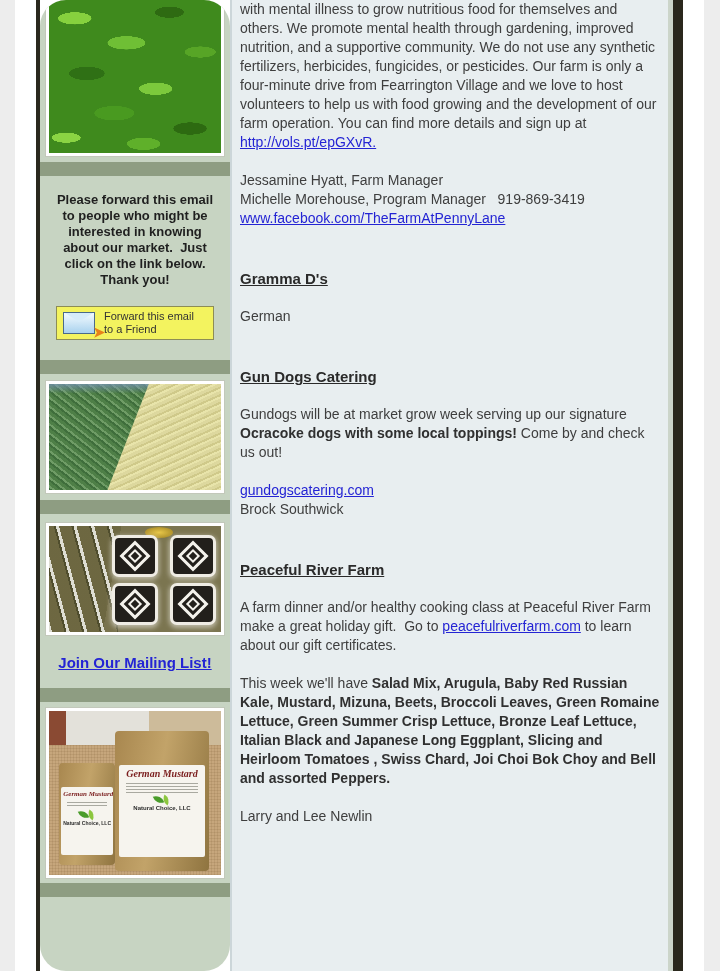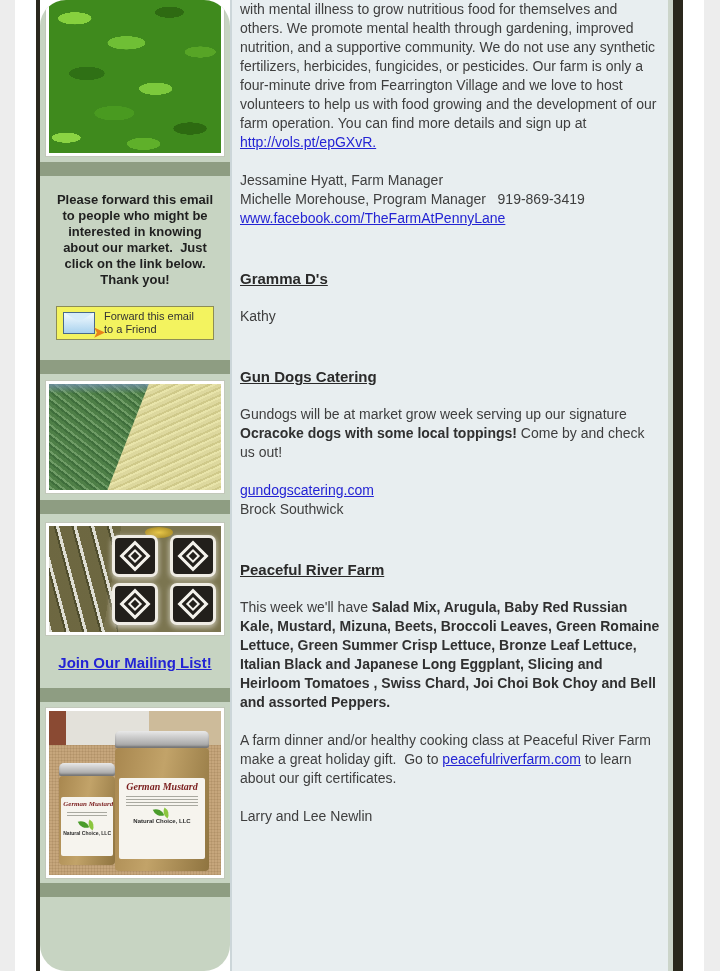--- a/index.html
+++ b/index.html
@@ -77,21 +77,21 @@
   .mailing-text { font-size:14px; line-height:17px; color:#202020; white-space:pre-wrap; }
   .inline-link { color:#2424d4; text-decoration:underline; cursor:pointer; }
 
   .frame-mustard { margin:5px 5px 4px; }
   .photo-mustard { height:164px; background-color:#c6a67c;
     background-image:
       repeating-linear-gradient(0deg, rgba(90,60,20,0.10) 0 1px, transparent 1px 3px),
       repeating-linear-gradient(90deg, rgba(90,60,20,0.10) 0 1px, transparent 1px 3px); }
   .mustard-backdrop { position:absolute; top:0; left:0; right:0; height:34px;
     background:linear-gradient(90deg, #8a4a33 0 10%, #e3e1da 10% 58%, #cdbb9a 58%); }
-  .jar { position:absolute; display:flex; flex-direction:column; }
+  .jar { position:absolute; display:flex; }
   .jar-small { left:10px; top:52px; width:56px; height:102px; }
   .jar-big { right:12px; top:20px; width:94px; height:140px; }
   .lid { height:13px; background:linear-gradient(#e8e8e8,#9a9a9a); border-radius:5px 5px 2px 2px;
     box-shadow:inset 0 -2px 2px rgba(0,0,0,0.25); flex:none; }
   .jar-big .lid { height:17px; }
   .jar-body { flex:1; background:linear-gradient(100deg,#a8874f,#c2a369 45%,#8f7440); border-radius:4px; position:relative; }
   .jar-label { position:absolute; left:4%; right:4%; top:24%; bottom:10%; background:#f6f4ee; border-radius:2px;
     padding:3px 2px 2px; text-align:center; overflow:hidden; }
   .label-title { font-family:"Liberation Serif", serif; font-style:italic; font-weight:bold; color:#7a1d1d; font-size:10px; line-height:11px; white-space:nowrap; }
   .jar-small .label-title { font-size:7px; line-height:8px; }
@@ -209,32 +209,32 @@
 
       <div class="p"><span>with mental illness to grow nutritious food for themselves and others. We promote mental health through gardening, improved nutrition, and a supportive community. We do not use any synthetic fertilizers, herbicides, fungicides, or pesticides. Our farm is only a four-minute drive from Fearrington Village and we love to host volunteers to help us with food growing and the development of our farm operation. You can find more details and sign up at </span><a class="link">http://vols.pt/epGXvR.</a></div>
 
       <div>
         <div class="contact-line">Jessamine Hyatt, Farm Manager</div>
         <div class="contact-line">Michelle Morehouse, Program Manager   919-869-3419</div>
         <div><a class="link">www.facebook.com/TheFarmAtPennyLane</a></div>
       </div>
 
       <div class="sec-heading">Gramma D's</div>
-      <div class="p">Kathy</div>
+      <div class="p">German</div>
 
       <div class="sec-heading">Gun Dogs Catering</div>
       <div class="p"><span>Gundogs will be at market grow week serving up our signature </span><b>Ocracoke dogs with some local toppings!</b><span> Come by and check us out!</span></div>
       <div>
         <div><a class="link">gundogscatering.com</a></div>
         <div>Brock Southwick</div>
       </div>
 
       <div class="sec-heading">Peaceful River Farm</div>
+      <div class="p"><span>A farm dinner and/or healthy cooking class at Peaceful River Farm make a great holiday gift.  Go to </span><a class="link">peacefulriverfarm.com</a><span> to learn about our gift certificates.</span></div>
       <div class="p"><span>This week we'll have </span><b>Salad Mix, Arugula, Baby Red Russian Kale, Mustard, Mizuna, Beets, Broccoli Leaves, Green Romaine Lettuce, Green Summer Crisp Lettuce, Bronze Leaf Lettuce, Italian Black and Japanese Long Eggplant, Slicing and Heirloom Tomatoes , Swiss Chard, Joi Choi Bok Choy and Bell and assorted Peppers.</b></div>
-      <div class="p"><span>A farm dinner and/or healthy cooking class at Peaceful River Farm make a great holiday gift.  Go to </span><a class="link">peacefulriverfarm.com</a><span> to learn about our gift certificates.</span></div>
       <div class="p">Larry and Lee Newlin</div>
 
     </div>
   </div>
 
   <div class="sage-line-r"></div>
   <div class="dark-bar-r"></div>
   <div class="strip-white-r"></div>
   <div class="strip-gray-r"></div>
 </div>

